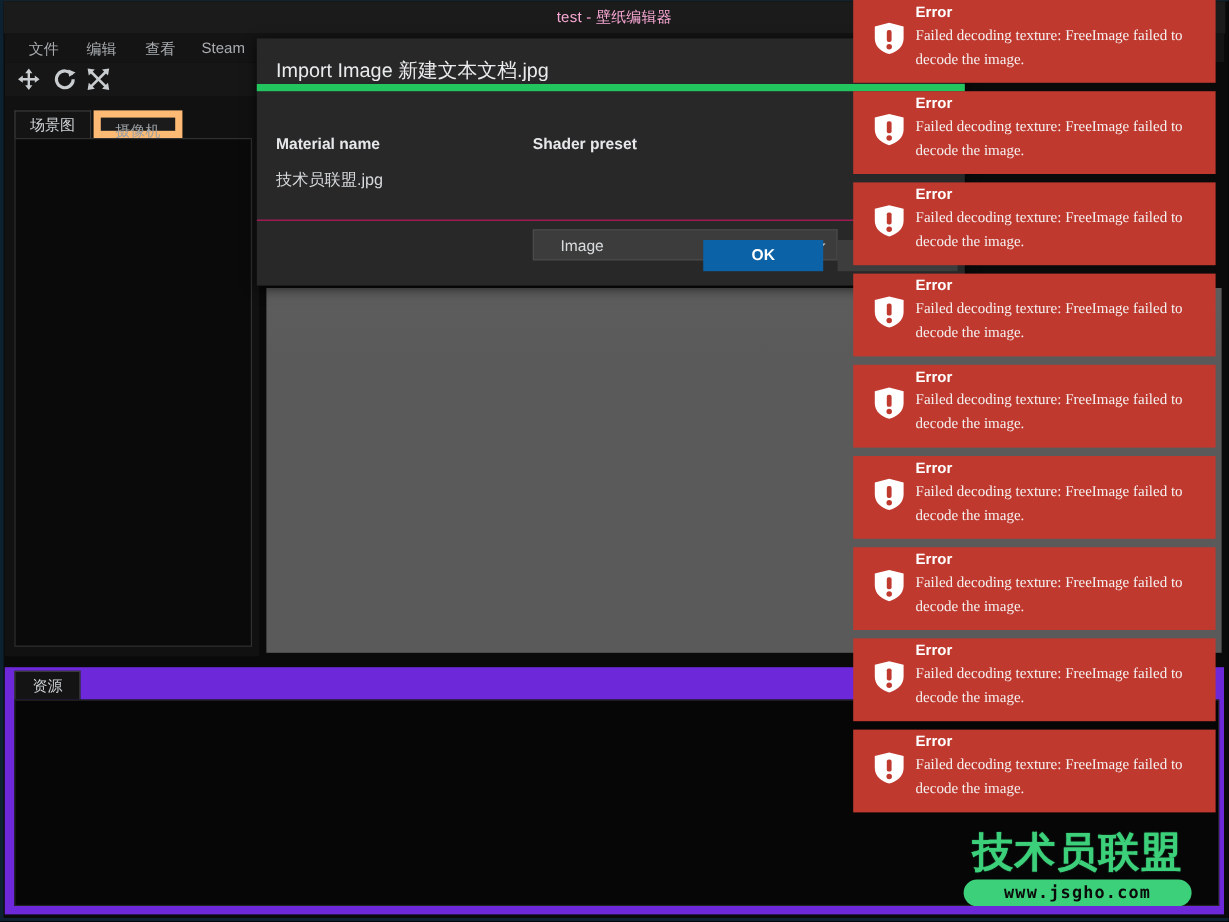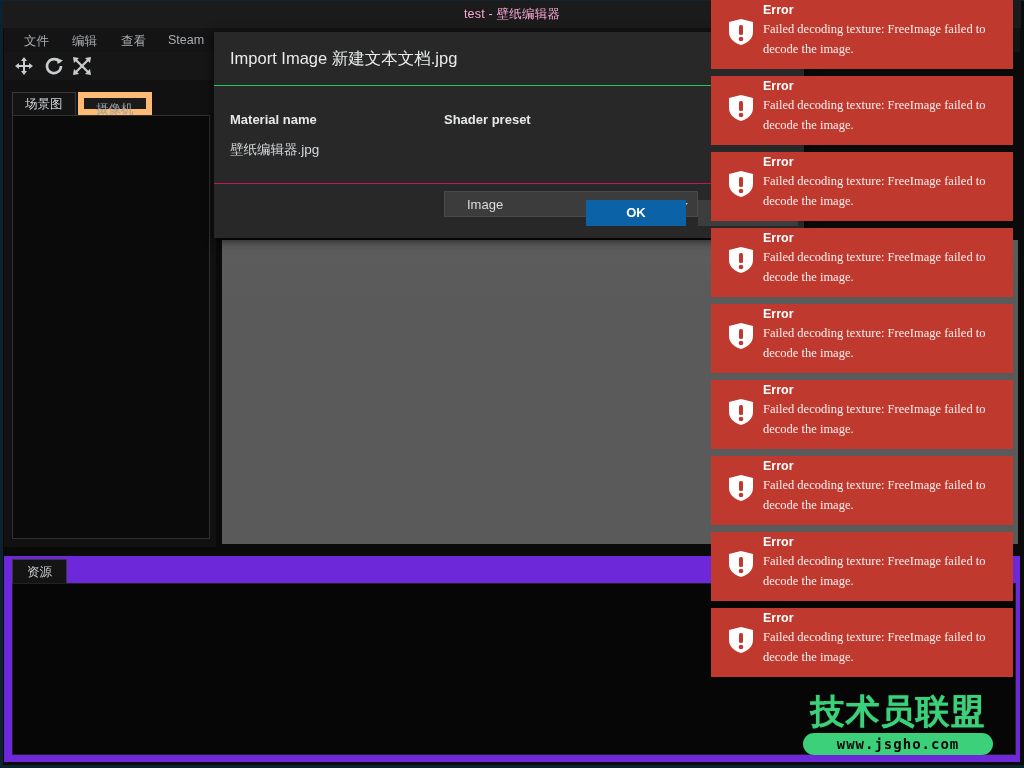--- a/index.html
+++ b/index.html
@@ -159,22 +159,22 @@
   
   .dialog {
     position: absolute;
     left: 214px; top: 32px;
     width: 590px; height: 206px;
     background: #282828;
     box-shadow: 0 2px 10px rgba(0,0,0,.7);
   }
   .dialog-header {
     position: absolute;
-    left: 0; top: 0; width: 100%; height: 54px;
-    border-bottom: 1px solid #22c55e;
+    left: 0; top: 0; width: 100%; height: 44px;
+    border-bottom: 6px solid #22c55e;
     box-sizing: border-box;
     padding-left: 36px;
   }
   .dialog-title {
     position: absolute;
     left: 16px; top: 16px;
     font-size: 16.5px;
     color: #e9ebec;
   }
   .dialog-body {
@@ -374,21 +374,21 @@
     <div class="res-tab">资源</div>
     <div class="res-body"></div>
   </div>
 
   <div class="dialog">
     <div class="dialog-header">
       <div class="dialog-title">Import Image 新建文本文档.jpg</div>
     </div>
     <div class="dialog-body">
       <div class="field-label" style="left:16px; top:26px;">Material name</div>
-      <div class="field-value" style="left:16px; top:55px;">壁纸编辑器.jpg</div>
+      <div class="field-value" style="left:16px; top:55px;">技术员联盟.jpg</div>
       <div class="field-label" style="left:230px; top:26px;">Shader preset</div>
       <div class="dropdown">
         <div class="dropdown-text">Image</div>
         <div class="dropdown-arrow"></div>
       </div>
     </div>
     <div class="dialog-footer">
       <div class="btn btn-ok">OK</div>
       <div class="btn btn-cancel">Cancel</div>
     </div>

